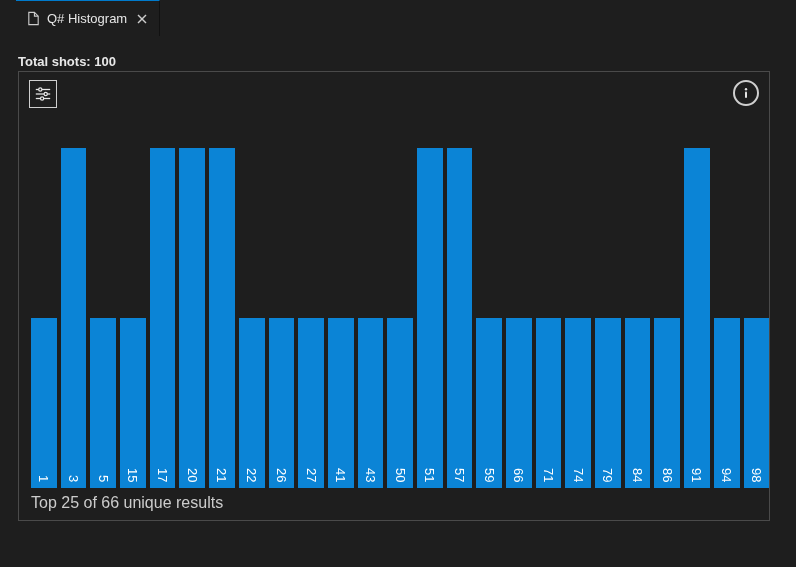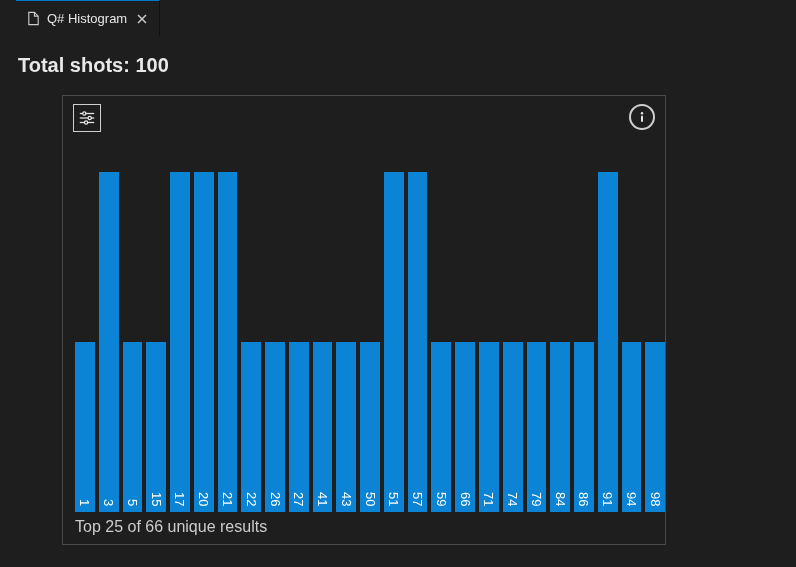--- a/index.html
+++ b/index.html
@@ -43,34 +43,33 @@
     border-radius: 3px;
     color: #cccccc;
     font-size: 14px;
     cursor: pointer;
   }
 
   .content {
     padding: 18px;
   }
   .shots-line {
-    font-size: 20px;
+    font-size: 13px;
     font-weight: 700;
     color: #e8e8e8;
-    margin-bottom: 18px;
+    margin-bottom: 2px;
   }
   .chart-panel {
     border: 1px solid #4a4a4a;
-    width: 604px;
+    width: 752px;
     height: 450px;
     position: relative;
     padding: 10px 0 8px 12px;
     display: flex;
     flex-direction: column;
-    margin-left: 44px;
   }
   .panel-icons-left {
     position: absolute;
     left: 10px;
     top: 8px;
     display: flex;
     gap: 6px;
   }
   .panel-icons-right {
     position: absolute;

